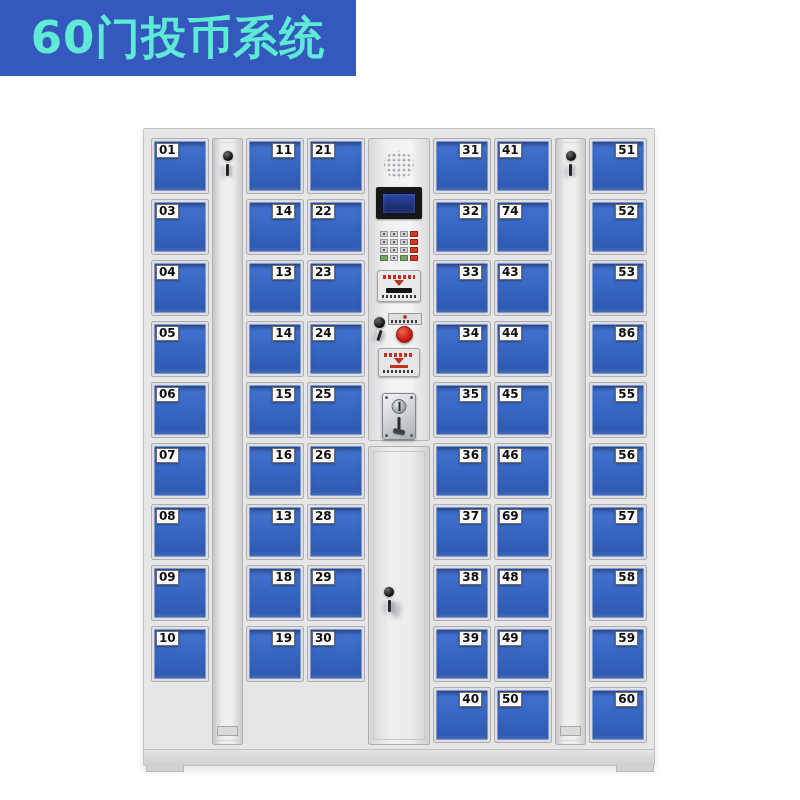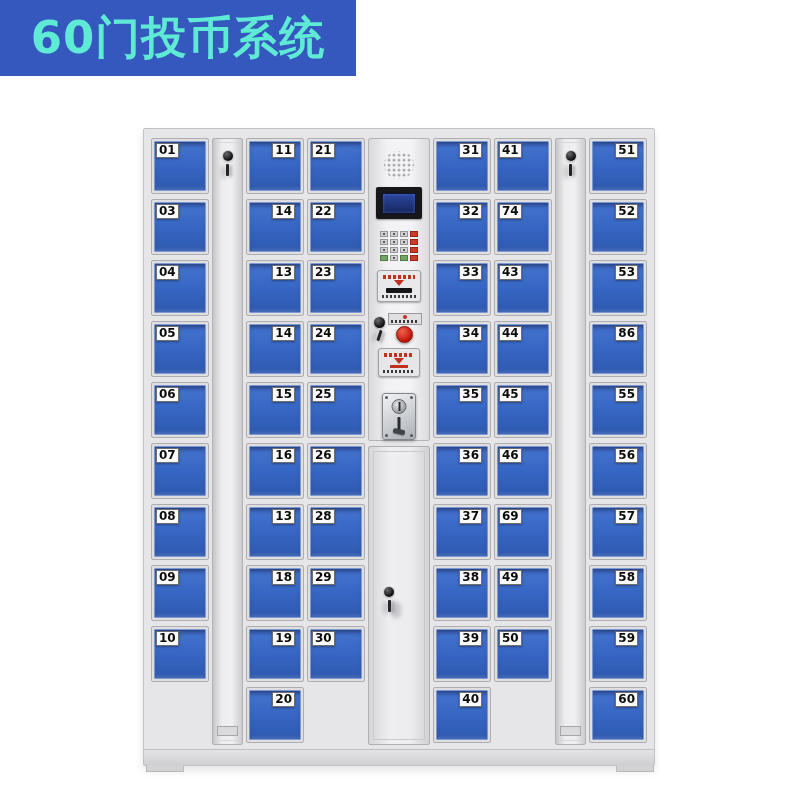--- a/index.html
+++ b/index.html
@@ -217,23 +217,20 @@
         </div>
         <div class="door">
           <span class="door-label">13</span>
         </div>
         <div class="door">
           <span class="door-label">18</span>
         </div>
         <div class="door">
           <span class="door-label">19</span>
         </div>
-        <div class="door">
-          <span class="door-label">20</span>
-        </div>
       </div>
 
     <div class="door-col label-left">
         <div class="door">
           <span class="door-label">21</span>
         </div>
         <div class="door">
           <span class="door-label">22</span>
         </div>
         <div class="door">
@@ -374,20 +371,23 @@
         <div class="door">
           <span class="door-label">45</span>
         </div>
         <div class="door">
           <span class="door-label">46</span>
         </div>
         <div class="door">
           <span class="door-label">69</span>
         </div>
         <div class="door">
+          <span class="door-label">48</span>
+        </div>
+        <div class="door">
           <span class="door-label">49</span>
         </div>
         <div class="door">
           <span class="door-label">50</span>
         </div>
       </div>
 
     <div class="strip">
       <div class="strip-lock">
         <span class="lock-dot"></span>

